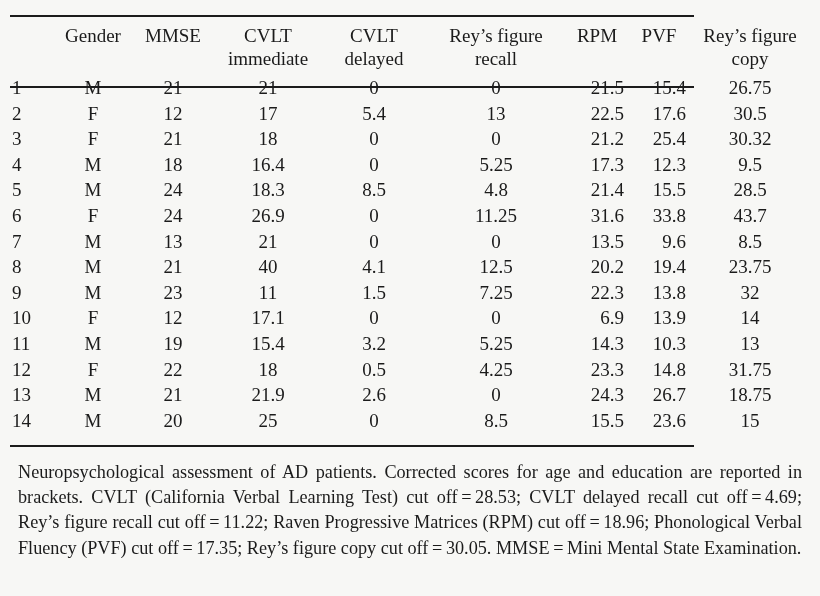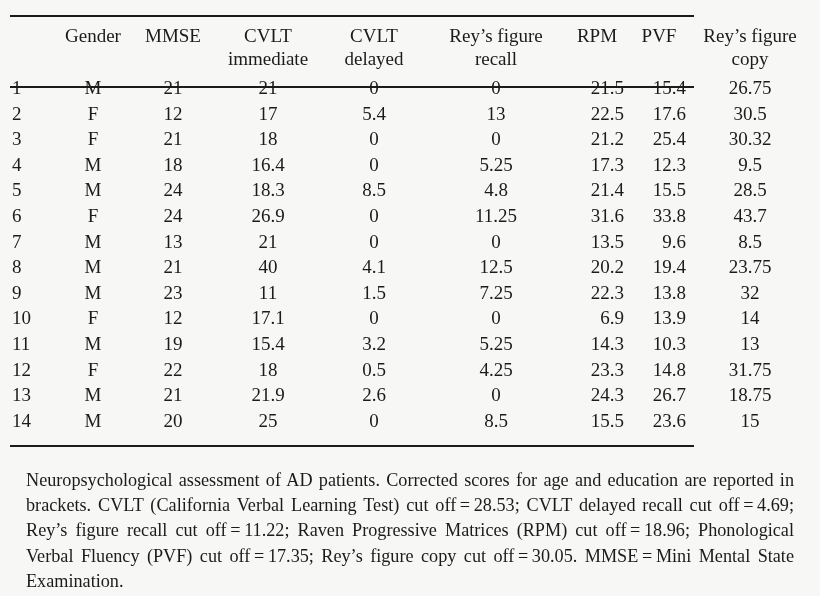--- a/index.html
+++ b/index.html
@@ -82,21 +82,21 @@
     position: absolute;
     top: 452px;
     left: 10px;
     width: 800px;
     font-size: 18.2px;
     line-height: 25.2px;
     text-align: justify;
     text-justify: inter-word;
     hyphens: none;
   }
-  .caption p { margin: 16px; }
+  .caption p { margin: 8px; }
 </style>
 </head>
 <body>
 
 <div class="sheet">
 
   <div class="rule rule-top"></div>
   <div class="rule rule-header"></div>
   <div class="rule rule-bottom"></div>
 

